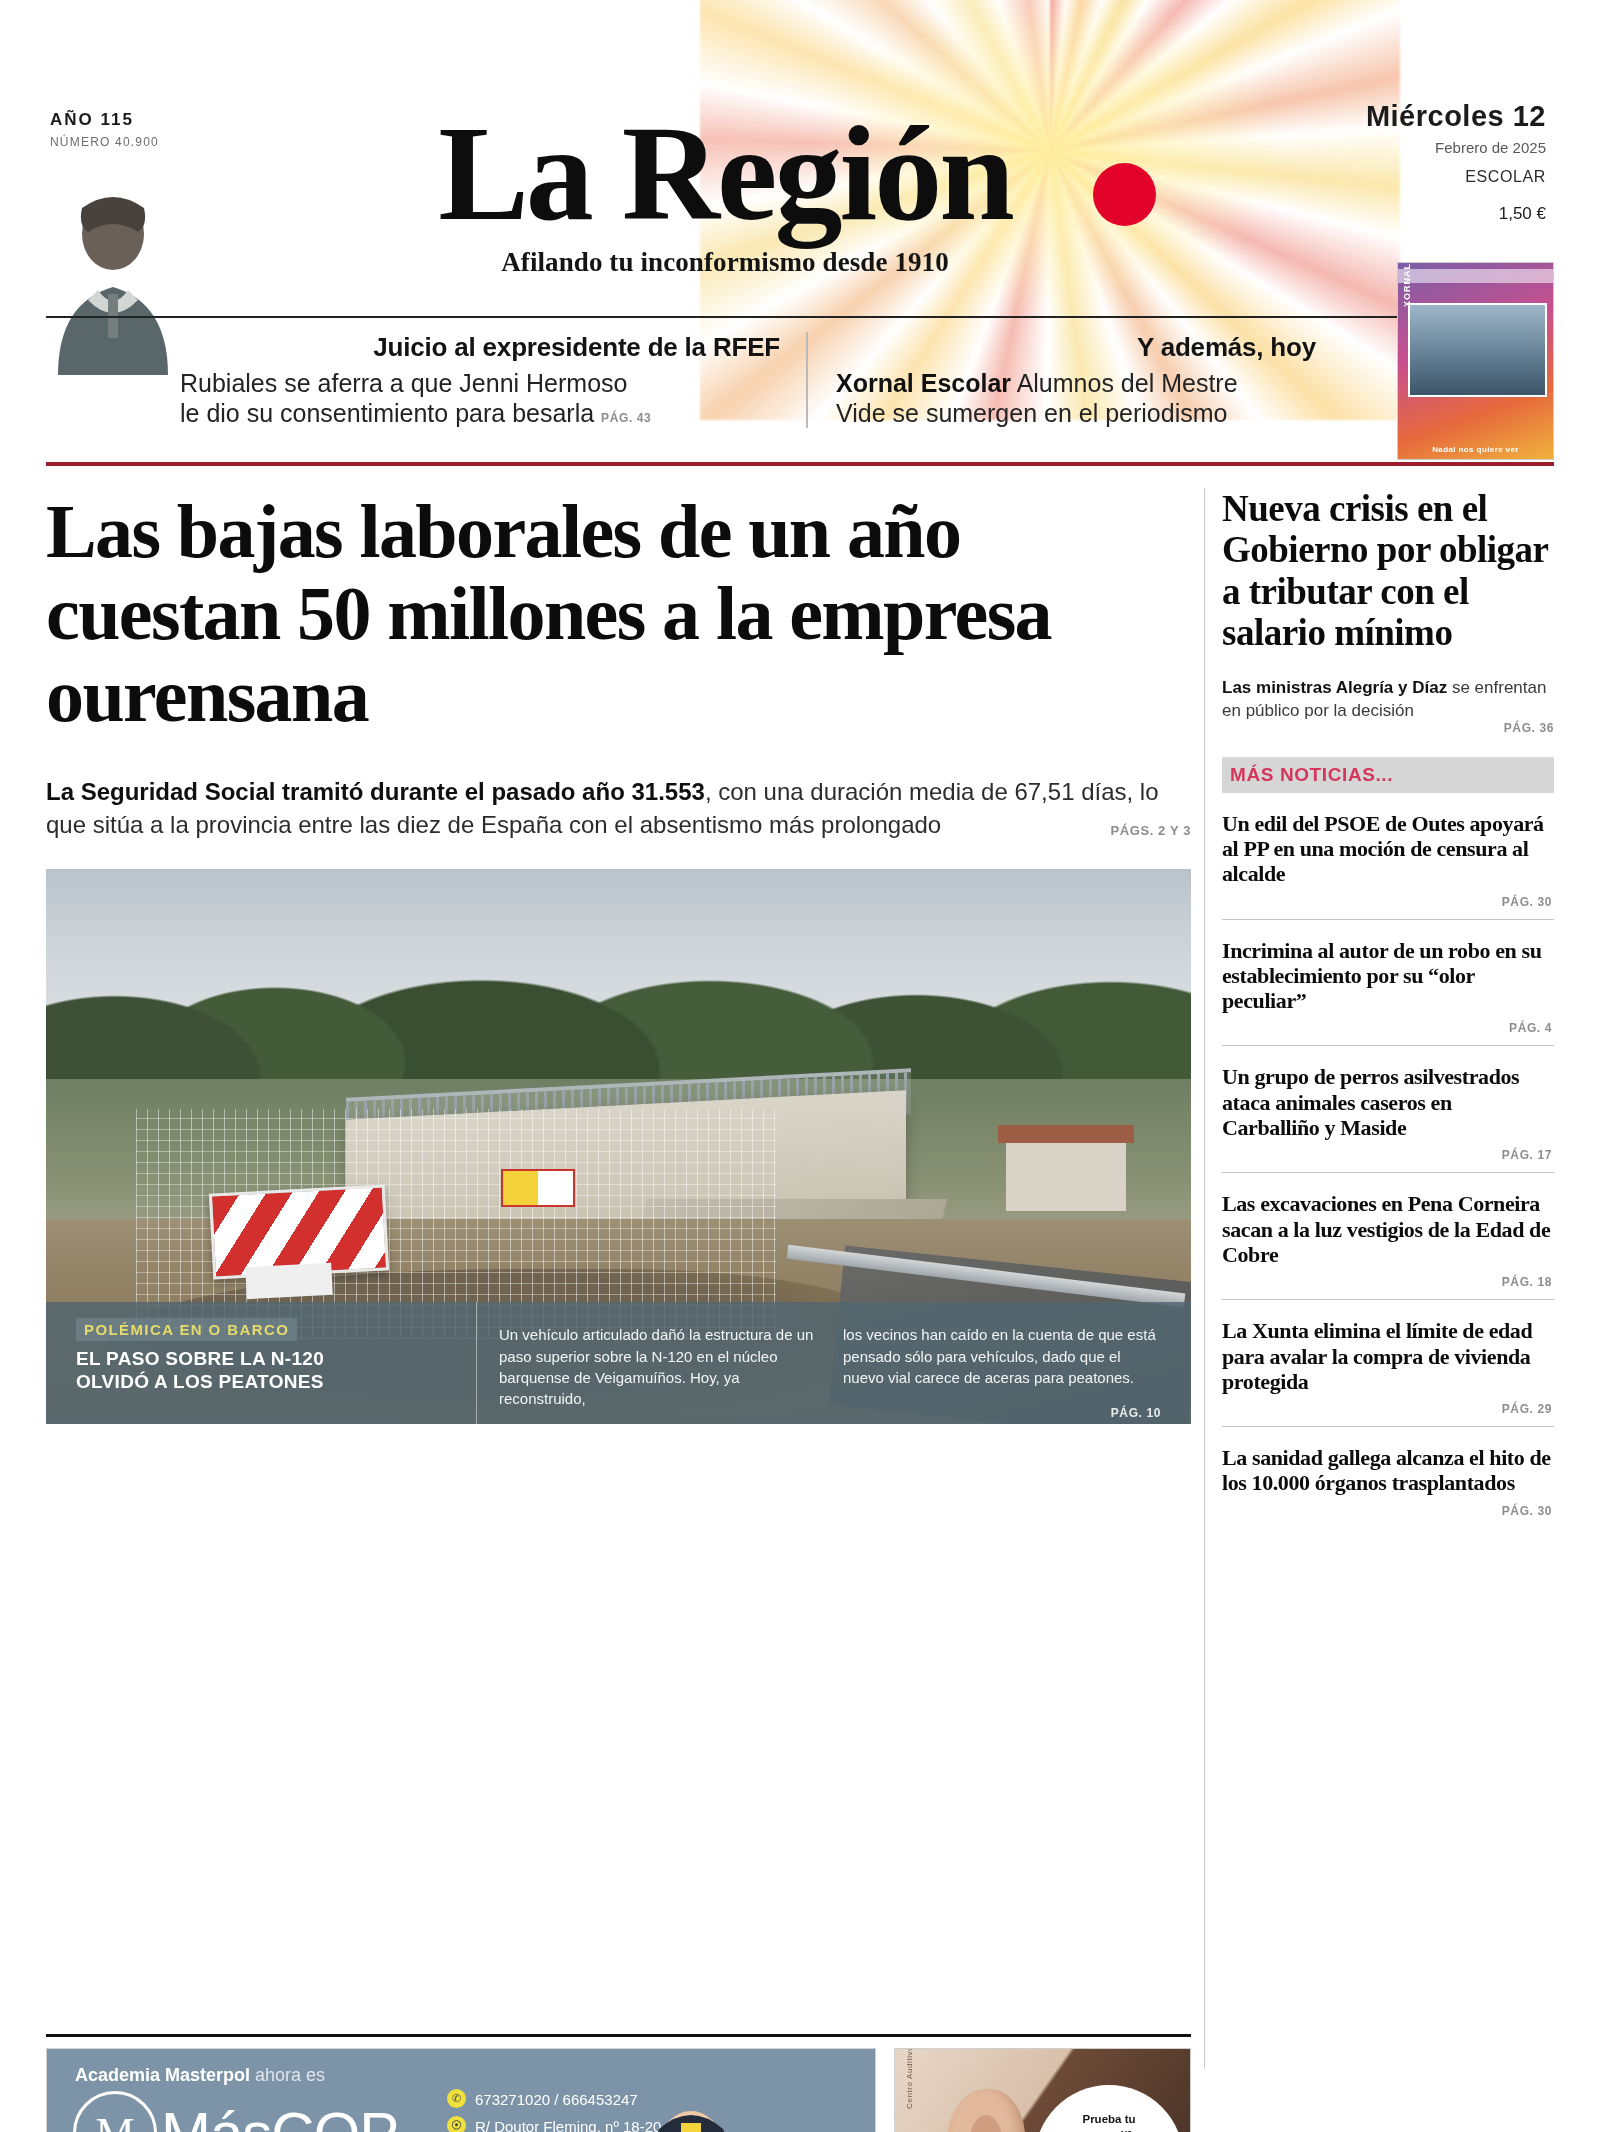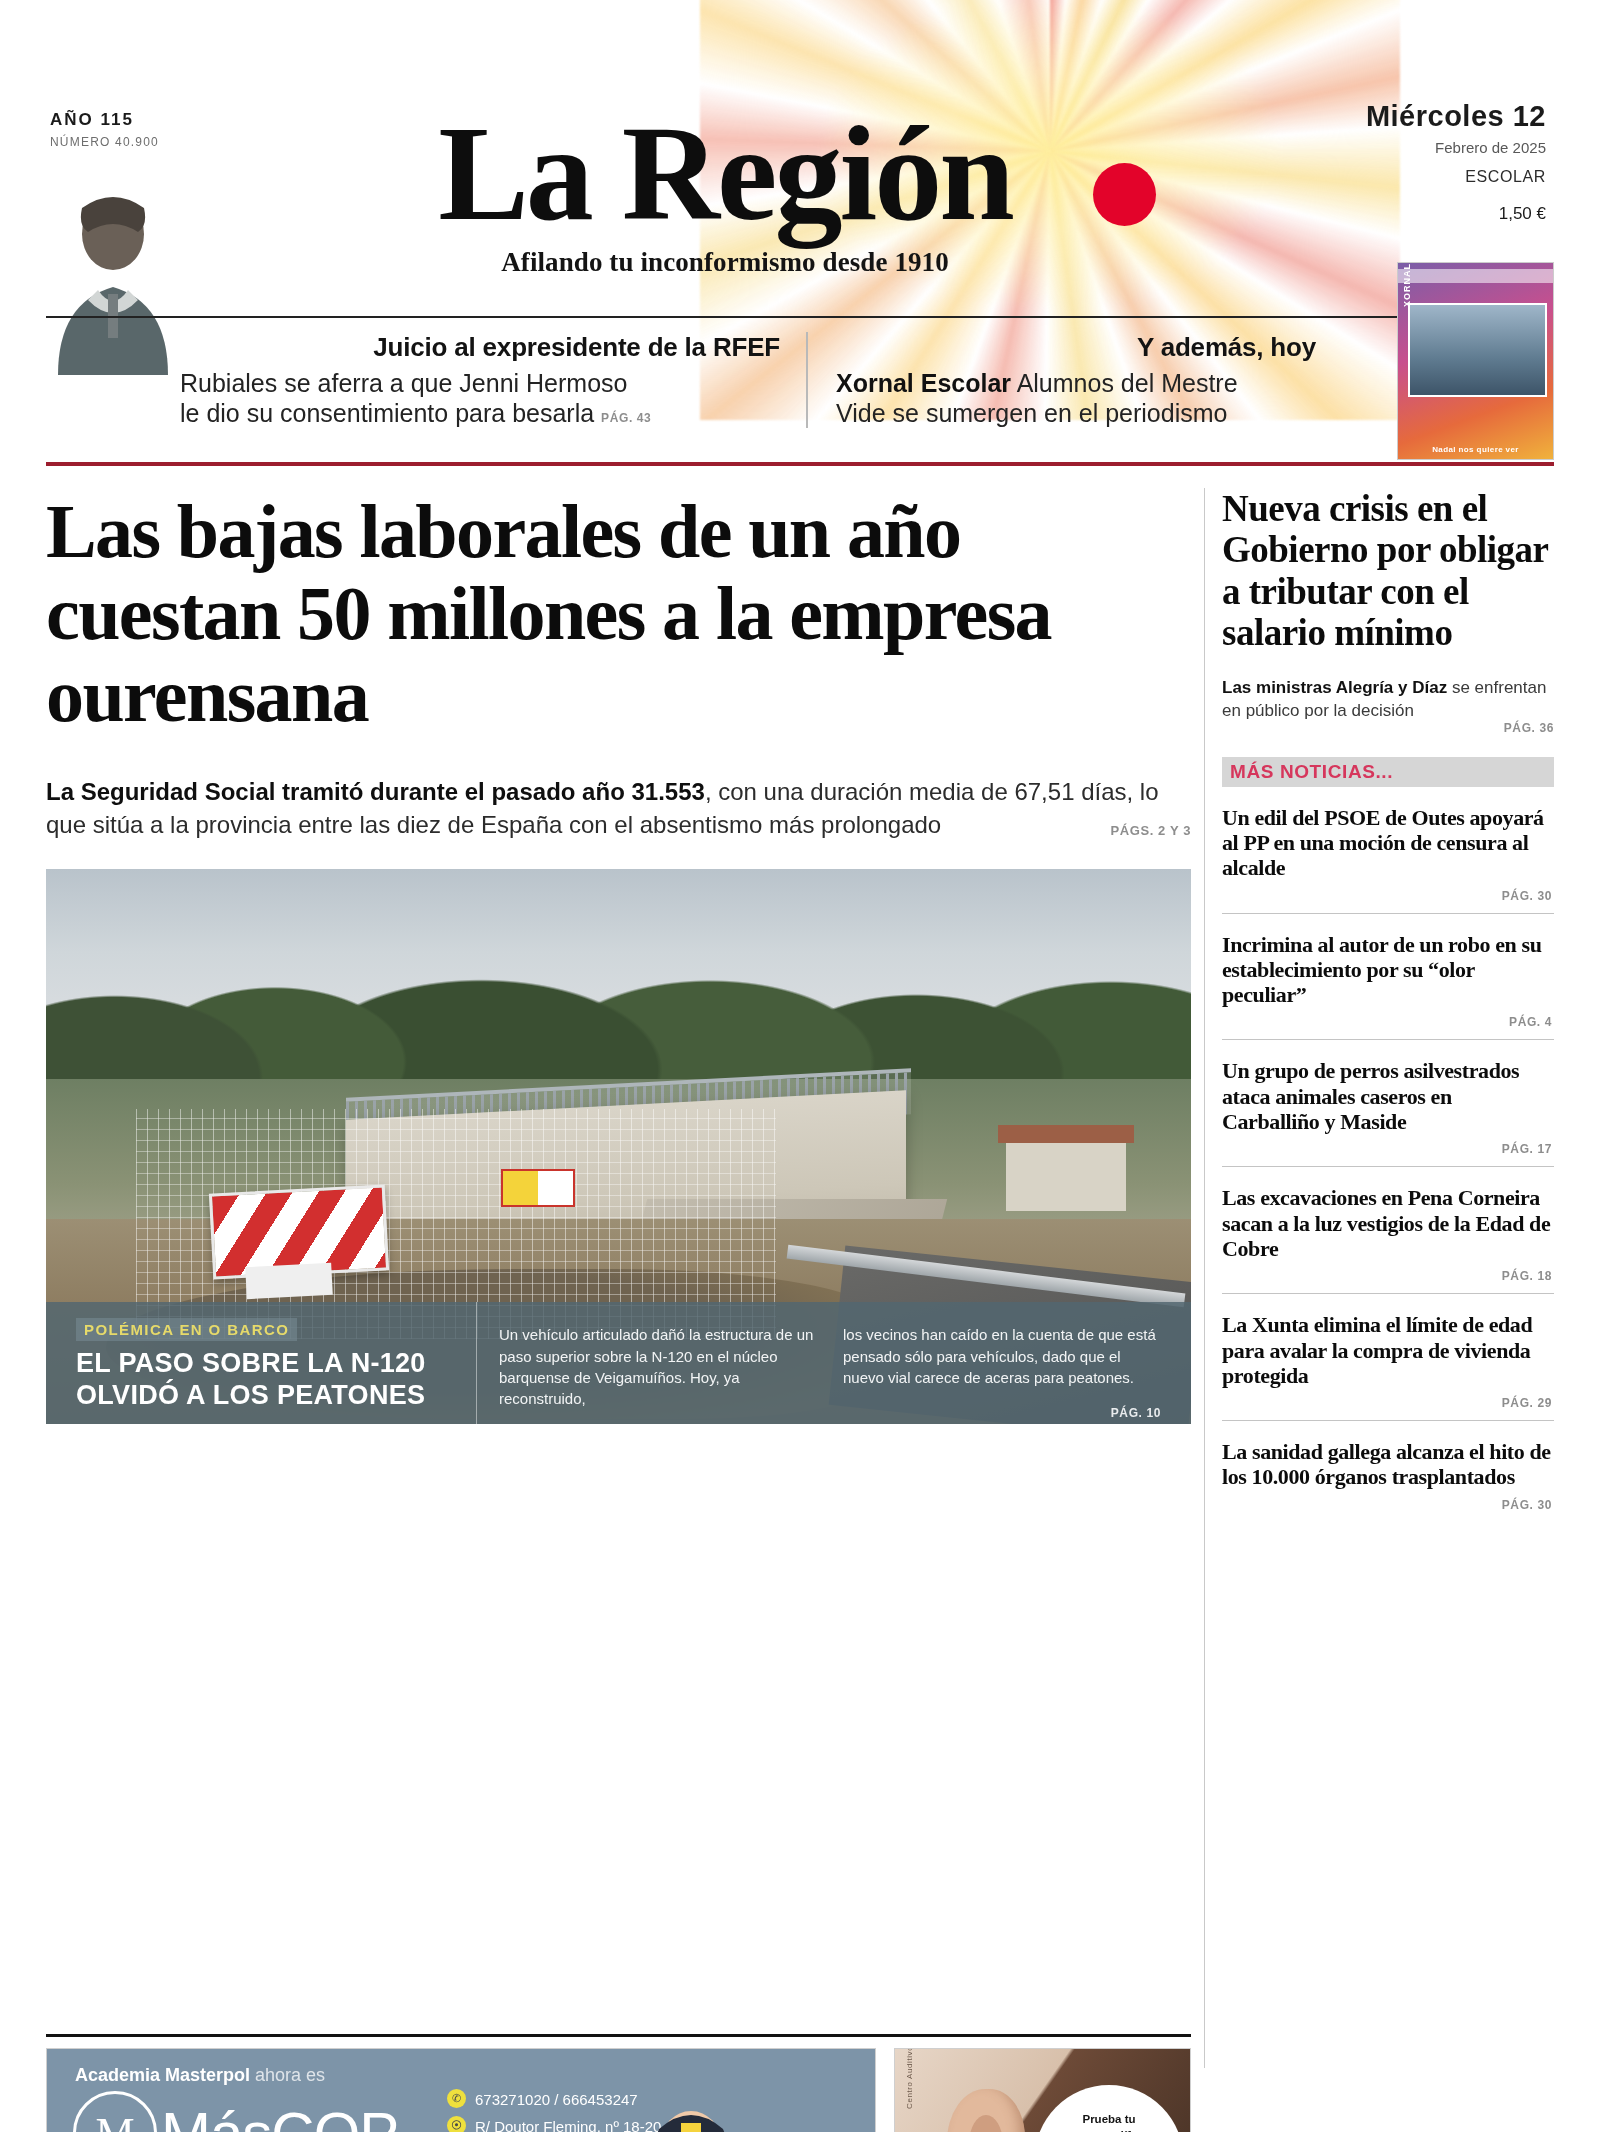--- a/index.html
+++ b/index.html
@@ -213,40 +213,40 @@
     position:absolute;left:0;bottom:0;width:1145px;height:122px;
     background:rgba(82,102,112,.84);
     color:#fff;display:flex;
   }
   .cap-left{width:430px;padding:16px 10px 0 30px;box-sizing:border-box;}
   .cap-kicker{
     display:inline-block;background:rgba(120,140,150,.55);
     color:#e6da6a;font-size:15px;font-weight:700;letter-spacing:1.4px;
     padding:3px 8px;margin-bottom:7px;
   }
-  .cap-title{font-size:27px;font-weight:700;line-height:1.18;letter-spacing:.3px;}
+  .cap-title{font-size:19px;font-weight:700;line-height:1.18;letter-spacing:.3px;}
   .cap-cols{flex:1;display:flex;padding:22px 26px 0 0;box-sizing:border-box;
             border-left:1px solid rgba(255,255,255,.45);}
   .cap-col{width:50%;padding-left:22px;box-sizing:border-box;
            font-size:15px;line-height:1.42;color:#f2f4f5;position:relative;}
   .cap-col .pag{position:absolute;right:4px;bottom:2px;color:#e9ecee;font-size:12px;}
 
   
   .side-lead{
     font-family:"Liberation Serif", serif;
     font-weight:700;font-size:37px;line-height:1.12;letter-spacing:-.5px;
     color:#0c0c0c;margin:10px 0 0 0;
   }
   .side-lead-sub{
     margin-top:22px;font-size:17px;line-height:1.38;color:#3a3a3a;position:relative;padding-bottom:10px;
   }
   .side-lead-sub b{font-weight:700;color:#111;}
   .side-lead-sub .pag{position:absolute;right:0;bottom:-4px;font-size:12px;}
   .mas-noticias{
-    margin-top:24px;background:#d6d6d6;height:30px;display:flex;align-items:center;
+    margin-top:24px;background:#d6d6d6;height:36px;display:flex;align-items:center;
   }
   .mas-noticias span{
     color:#d6365c;font-size:19px;font-weight:700;letter-spacing:.6px;padding-left:8px;
   }
   .side-item{padding:18px 0 10px 0;border-bottom:1px solid #c4c4c4;position:relative;}
   .side-item:last-child{border-bottom:none;}
   .side-item h3{
     font-family:"Liberation Serif", serif;
     font-weight:700;font-size:22px;line-height:1.15;letter-spacing:-.4px;
     color:#0c0c0c;margin:0 0 22px 0;

